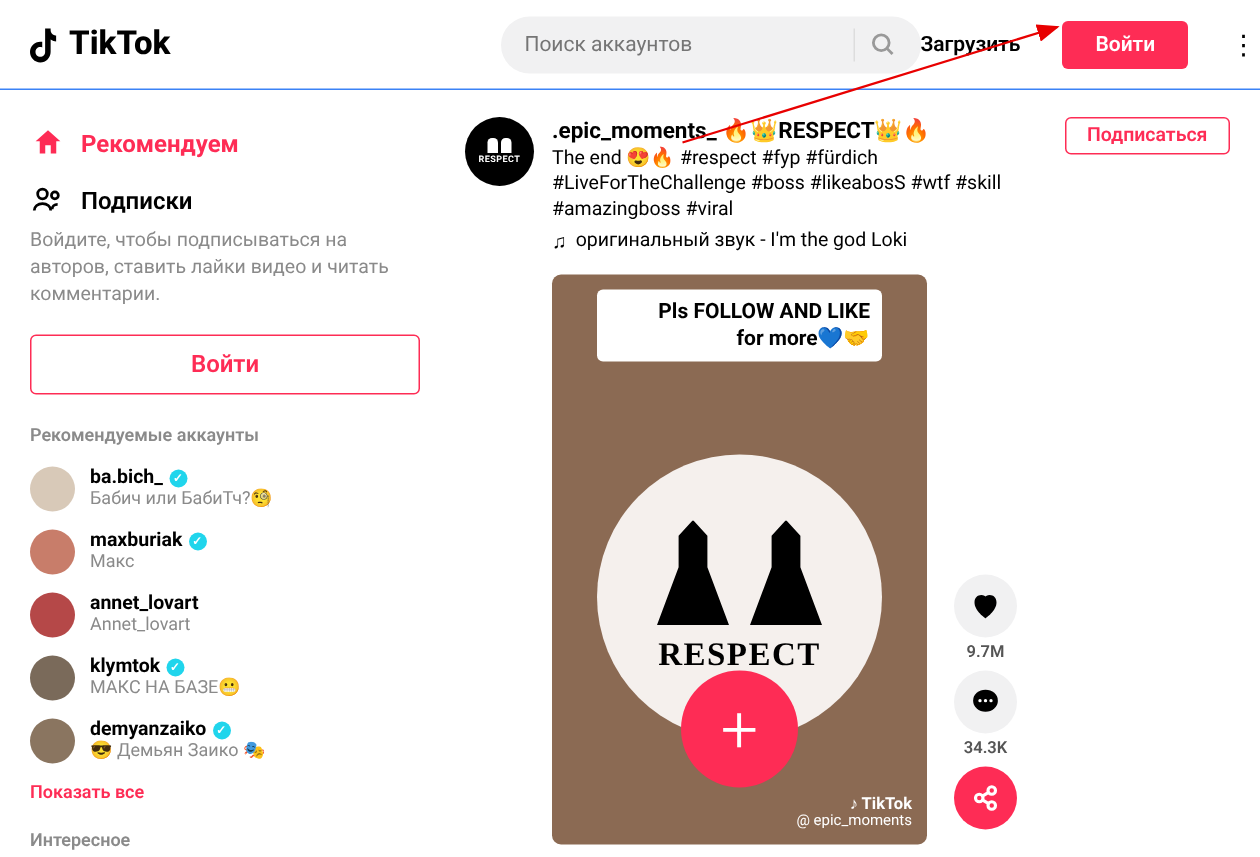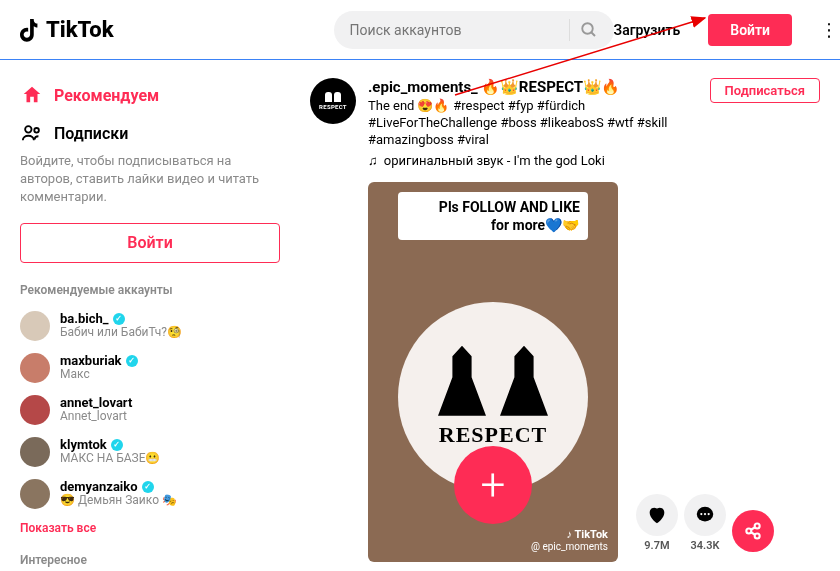--- a/index.html
+++ b/index.html
@@ -48,21 +48,21 @@
 .video-row{display:flex;gap:18px;margin-top:14px;margin-left:58px}
 .video{width:250px;height:380px;background:#8b6a53;border-radius:6px;position:relative;overflow:hidden}
 .follow-banner{position:absolute;top:10px;left:50%;transform:translateX(-50%);background:#fff;border-radius:4px;text-align:right;padding:6px 8px;font-size:14px;font-weight:700;width:190px;line-height:1.3}
 .respect-circle{position:absolute;top:120px;left:50%;transform:translateX(-50%);width:190px;height:190px;background:#f5f0ed;border-radius:50%;display:flex;flex-direction:column;align-items:center;justify-content:center}
 .bowers{display:flex;gap:14px;margin-bottom:6px}
 .bower{width:48px;height:70px;background:#000;clip-path:polygon(50% 0,70% 15%,70% 45%,100% 100%,0 100%,30% 45%,30% 15%)}
 .bower.right{transform:scaleX(-1)}
 .respect-text{font-size:22px;font-weight:800;font-family:Georgia,serif;letter-spacing:1px}
 .plus-circle{position:absolute;bottom:38px;left:50%;transform:translateX(-50%);width:78px;height:78px;background:#fe2c55;border-radius:50%;display:flex;align-items:center;justify-content:center;color:#fff;font-size:44px;font-weight:300}
 .tt-logo{position:absolute;bottom:10px;right:10px;color:#fff;font-size:10px;text-align:right}
-.actions{display:flex;gap:6px;align-items:flex-end;justify-content:flex-end;padding-bottom:10px}
+.actions{display:flex;flex-direction:column;gap:6px;align-items:flex-start;justify-content:flex-end;padding-bottom:10px}
 .action{display:flex;flex-direction:column;align-items:center;gap:3px}
 .action-btn{width:42px;height:42px;border-radius:50%;background:#f1f1f2;display:flex;align-items:center;justify-content:center;cursor:pointer;font-size:20px;color:#000}
 .action-btn.share{background:#fe2c55;color:#fff}
 .action-count{font-size:11px;font-weight:600;color:#555}
 </style>
 </head>
 <body>
 
 <div class="header">
   <div class="logo">

